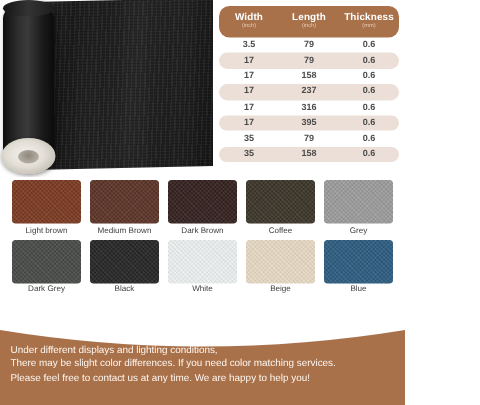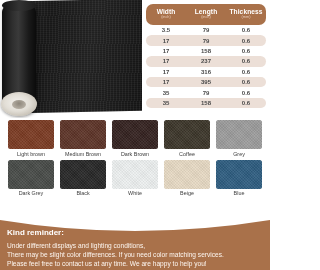--- a/index.html
+++ b/index.html
@@ -332,18 +332,17 @@
       <div class="swatch-label">Blue</div>
     </div>
   </div>
 </div>
 
 <div id="reminder-banner">
   <svg id="reminder-curve" viewBox="0 0 270 54" preserveAspectRatio="none">
     <path id="banner-path" d="M0,4 Q135,26 270,4 L270,54 L0,54 Z" fill="#a9714a"></path>
   </svg>
   <div class="reminder-content">
-    <div id="reminder-title">Kind reminder:</div>
     <div class="reminder-line">Under different displays and lighting conditions,</div>
     <div class="reminder-line">There may be slight color differences. If you need color matching services.</div>
     <div class="reminder-line">Please feel free to contact us at any time. We are happy to help you!</div>
   </div>
 </div>
 
 </body></html>

